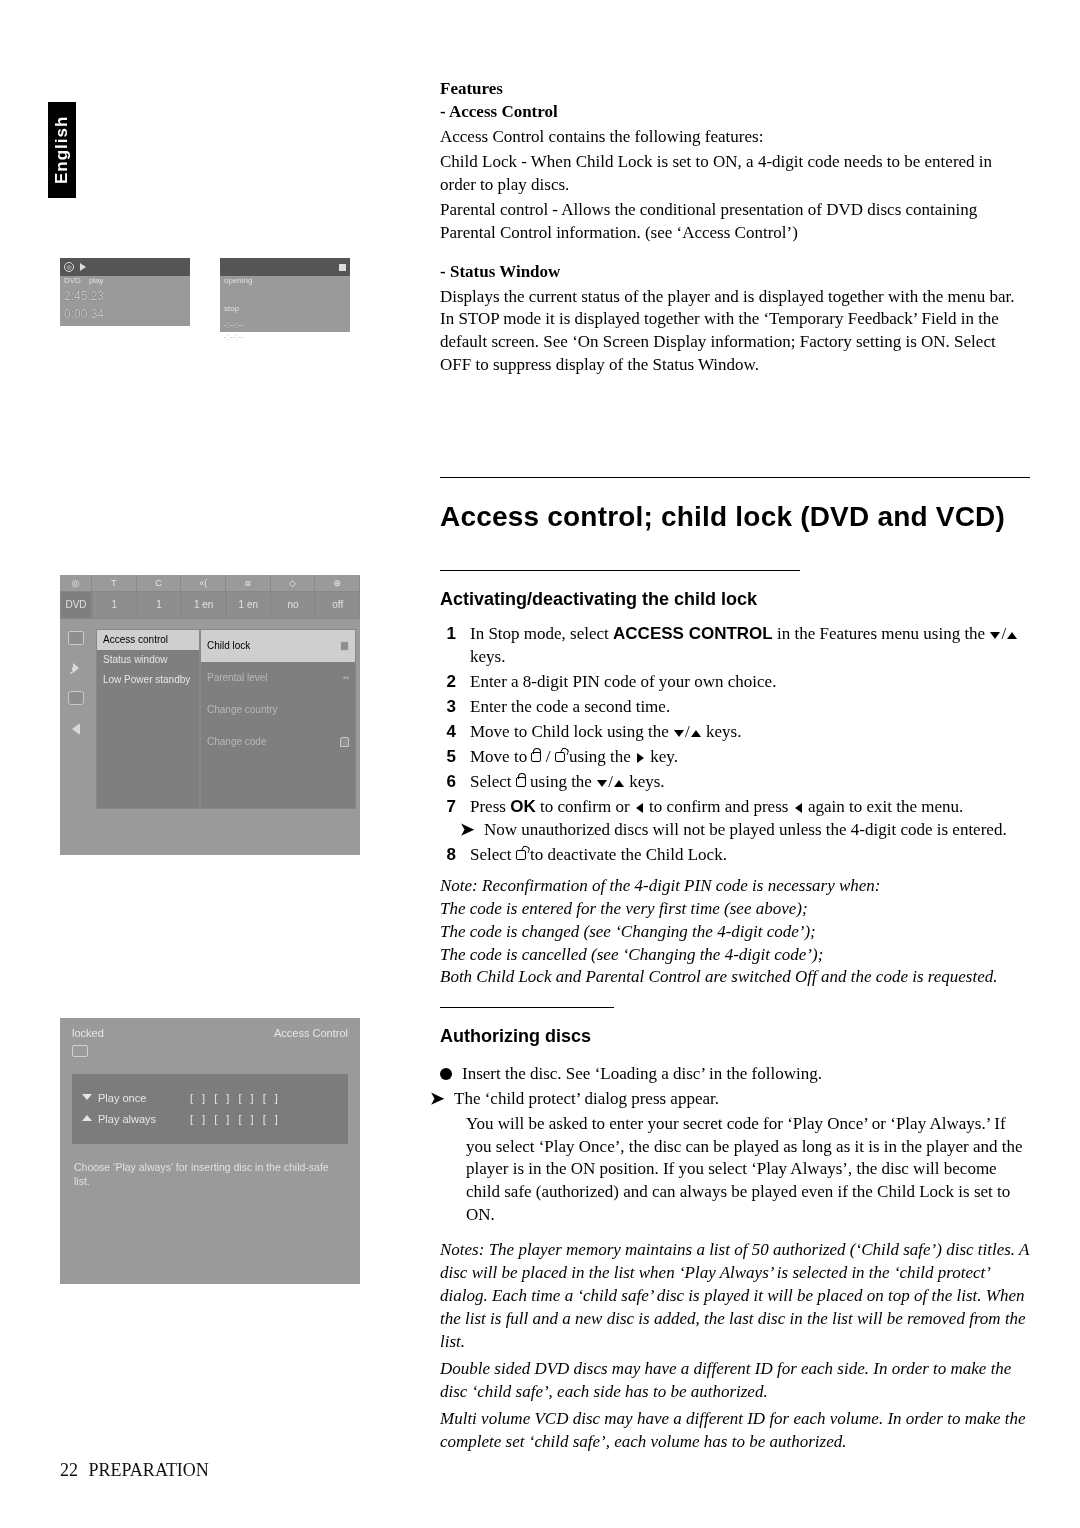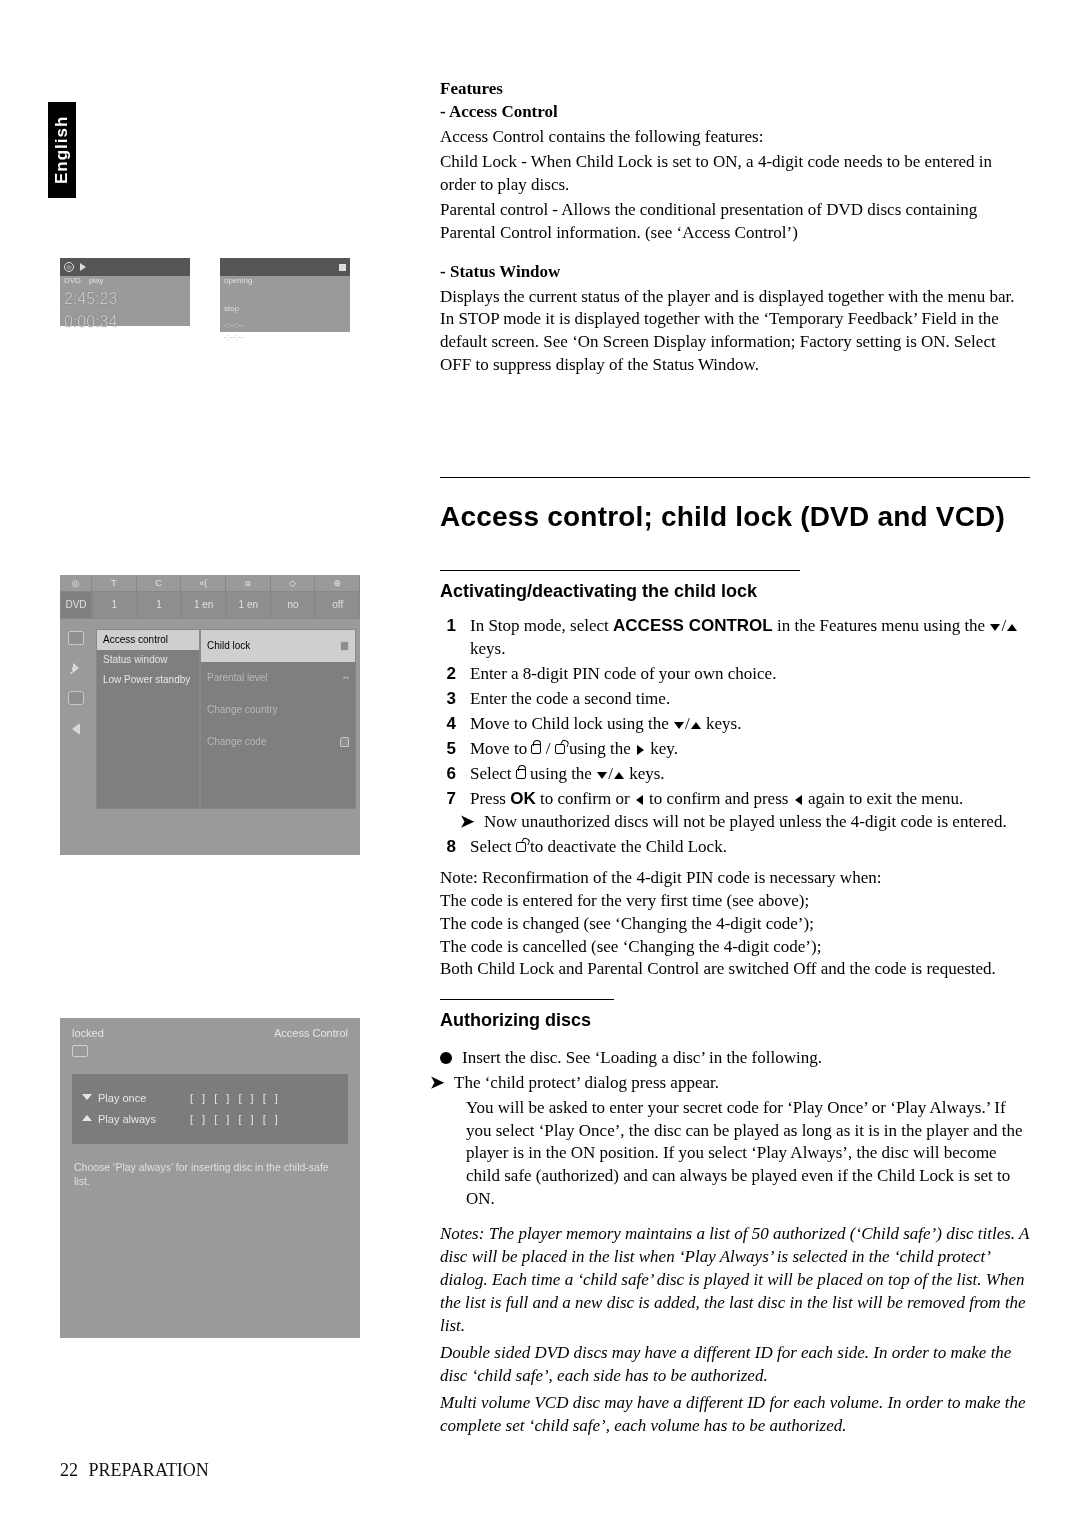--- a/index.html
+++ b/index.html
@@ -14,21 +14,21 @@
   .sub-h::before { content: "- "; }
   .para { margin-top: 2px; }
   .status-img-area { position: absolute; left: 60px; top: 258px; width: 310px; height: 78px; display: flex; gap: 30px; }
   .mini-osd { background: #9a9a9a; font-family: Arial, Helvetica, sans-serif; font-size: 8px; color: #e0e0e0; }
   .mini-osd.left { width: 130px; height: 68px; }
   .mini-osd.right { width: 130px; height: 74px; }
   .mini-bar { background: #555; height: 18px; display: flex; align-items: center; gap: 6px; padding: 0 4px; }
   .mini-icon { width: 10px; height: 10px; border: 1px solid #ddd; border-radius: 50%; font-size: 6px; display: flex; align-items: center; justify-content: center; }
   .mini-play { width: 0; height: 0; border-left: 6px solid #ddd; border-top: 4px solid transparent; border-bottom: 4px solid transparent; }
   .mini-stop { width: 7px; height: 7px; background: #ddd; }
-  .mini-time { color: #c7c7c7; text-shadow: 0 0 1px #555; font-size: 16px; padding: 1px 4px; }
+  .mini-time { color: #c7c7c7; text-shadow: 0 0 1px #555; font-size: 12px; padding: 1px 4px; }
   .mini-field { color: #ccc; font-size: 9px; padding-left: 4px; }
 
   .menu-img-area { position: absolute; left: 60px; top: 575px; width: 300px; height: 290px; }
   .menu-osd { width: 300px; height: 280px; background: #9a9a9a; font-family: Arial, Helvetica, sans-serif; font-size: 10px; color: #e0e0e0; }
   .menu-top { height: 28px; display: flex; }
   .menu-top .cell { flex: 1; border: 1px solid #888; display: flex; align-items: center; justify-content: center; background: #8e8e8e; }
   .menu-top .cell.first { flex: 0 0 32px; background: #7f7f7f; border-right: 1px solid #888; }
   .menu-top-icons { height: 16px; display: flex; }
   .menu-top-icons span { flex: 1; display: flex; align-items: center; justify-content: center; border-right: 1px solid #888; font-size: 9px; color: #e6e6e6; }
   .menu-top-icons span.first { flex: 0 0 32px; }
@@ -40,53 +40,53 @@
   .menu-col1, .menu-col2 { background: #7f7f7f; border: 1px solid #888; }
   .menu-col1 { flex: 0 0 104px; }
   .menu-col2 { flex: 1; }
   .menu-row { height: 20px; padding: 3px 6px; color: #e6e6e6; }
   .menu-row.sel { background: #cfcfcf; color: #000; }
   .menu-row2 { height: 32px; padding: 3px 6px; color: #b8b8b8; display: flex; justify-content: space-between; align-items: center; }
   .menu-row2.sel { background: #cfcfcf; color: #000; }
   .lock-ico { width: 9px; height: 10px; border: 1px solid #c8c8c8; border-radius: 2px 2px 0 0; background: #8f8f8f; }
 
   .auth-img-area { position: absolute; left: 60px; top: 1018px; width: 300px; height: 290px; }
-  .auth-osd { width: 300px; height: 320px; background: #9a9a9a; font-family: Arial, Helvetica, sans-serif; font-size: 11px; color: #e6e6e6; }
+  .auth-osd { width: 300px; height: 266px; background: #9a9a9a; font-family: Arial, Helvetica, sans-serif; font-size: 11px; color: #e6e6e6; }
   .auth-top { display: flex; justify-content: space-between; padding: 8px 12px 0 12px; height: 44px; }
   .auth-locked-ico { width: 16px; height: 12px; border: 1px solid #d0d0d0; border-radius: 2px; margin-top: 4px; }
   .auth-mid { background: #7c7c7c; margin: 12px 12px; padding: 14px 10px; }
   .auth-line { display: flex; align-items: center; gap: 18px; padding: 3px 0; }
   .auth-tri { width: 0; height: 0; border-top: 6px solid #e6e6e6; border-left: 5px solid transparent; border-right: 5px solid transparent; display: inline-block; margin-right: 6px; vertical-align: 2px; }
   .auth-tri.up { border-top: none; border-bottom: 6px solid #e6e6e6; }
   .auth-boxes { color: #e6e6e6; letter-spacing: 3px; }
   .auth-foot { padding: 4px 14px 10px 14px; color: #e0e0e0; font-size: 10.5px; }
 
   .hr-top { border: none; border-top: 1.5px solid #000; margin: 34px 0 10px 0; }
   .h1 { font-size: 28px; font-weight: bold; font-family: Arial, Helvetica, sans-serif; letter-spacing: .2px; margin-top: 20px; }
   .spacer-1 { height: 28px; }
   .hr-sub { border: none; border-top: 1px solid #000; width: 360px; margin: 6px 0 6px 0; }
   .hr-sub2 { border: none; border-top: 1px solid #000; width: 174px; margin: 18px 0 6px 0; }
-  .h2 { font-family: Arial, Helvetica, sans-serif; font-weight: bold; font-size: 18px; margin: 8px 0 6px 0; }
+  .h2 { font-family: Arial, Helvetica, sans-serif; font-weight: bold; font-size: 18px; margin: 16px 0 6px 0; }
 
   .steps { margin-top: 12px; }
   .step { display: flex; gap: 14px; margin-bottom: 2px; }
   .step .num { font-family: Arial, Helvetica, sans-serif; font-weight: bold; width: 16px; text-align: right; }
   .step .txt { flex: 1; }
   .b { font-family: Arial, Helvetica, sans-serif; font-weight: bold; }
   .arrow-r { display: inline-block; width: 0; height: 0; border-top: 5px solid transparent; border-bottom: 5px solid transparent; border-left: 7px solid #000; vertical-align: -1px; margin: 0 2px; }
   .arrow-l { display: inline-block; width: 0; height: 0; border-top: 5px solid transparent; border-bottom: 5px solid transparent; border-right: 7px solid #000; vertical-align: -1px; margin: 0 2px; }
   .arrow-d { display: inline-block; width: 0; height: 0; border-left: 5px solid transparent; border-right: 5px solid transparent; border-top: 7px solid #000; vertical-align: 0px; margin: 0 1px; }
   .arrow-u { display: inline-block; width: 0; height: 0; border-left: 5px solid transparent; border-right: 5px solid transparent; border-bottom: 7px solid #000; vertical-align: 0px; margin: 0 1px; }
   .pointer { display: inline-block; font-weight: bold; margin-right: 6px; font-family: Arial, Helvetica, sans-serif; }
   .lock-inline { display: inline-block; width: 10px; height: 10px; border: 1px solid #000; border-radius: 2px; position: relative; vertical-align: 0px; }
   .lock-inline::before { content: ""; position: absolute; top: -5px; left: 1px; width: 6px; height: 5px; border: 1px solid #000; border-bottom: none; border-radius: 4px 4px 0 0; }
   .lock-inline.open::before { left: 5px; transform: rotate(25deg); }
 
   .dot { display: inline-block; width: 12px; height: 12px; border-radius: 50%; background: #000; margin-right: 10px; vertical-align: -1px; }
-  .note-block { margin-top: 8px; }
+  .note-block { margin-top: 8px; font-style: italic; }
 
   .auth-section { margin-top: 14px; }
   .body-line { margin-top: 2px; }
   .pad-arrow { padding-left: 26px; text-indent: -18px; }
 
   .notes2 { margin-top: 12px; font-style: italic; }
 
   .footer { position: absolute; left: 60px; bottom: 46px; font-family: "Times New Roman", serif; font-size: 18px; color: #111; }
   .footer .pg { margin-right: 6px; }
 </style>

